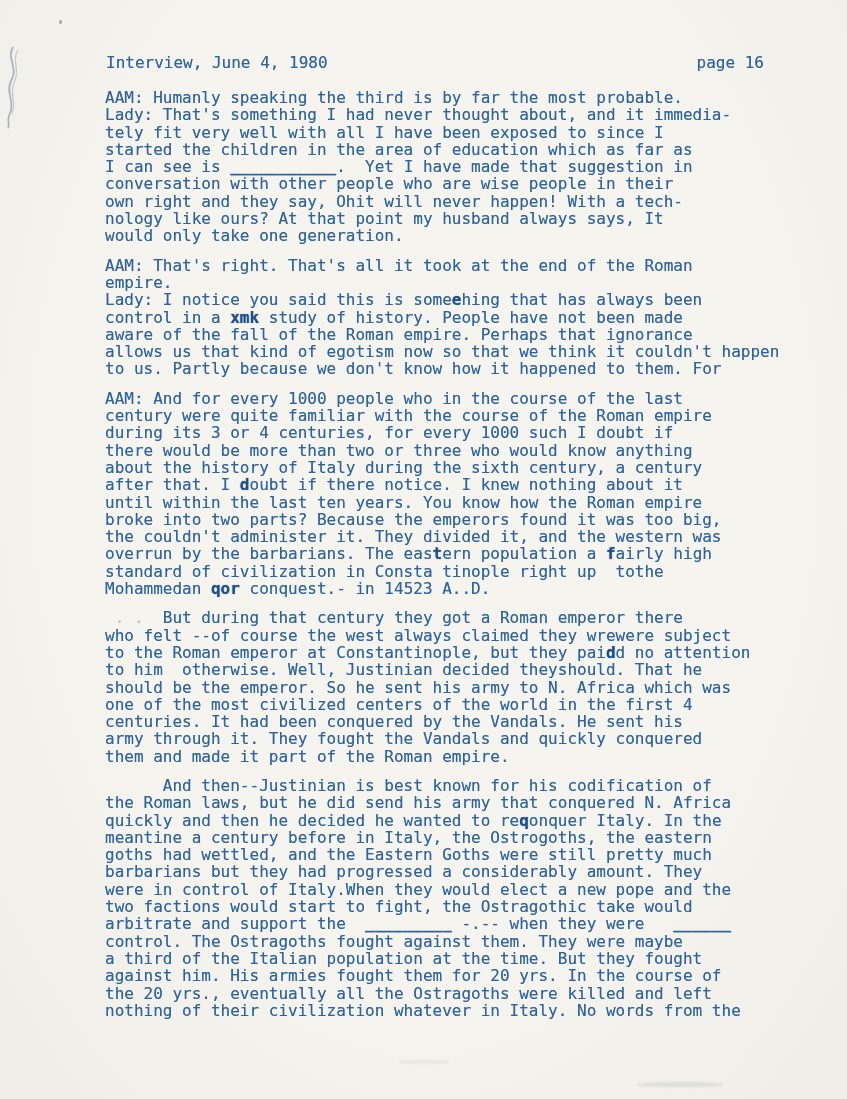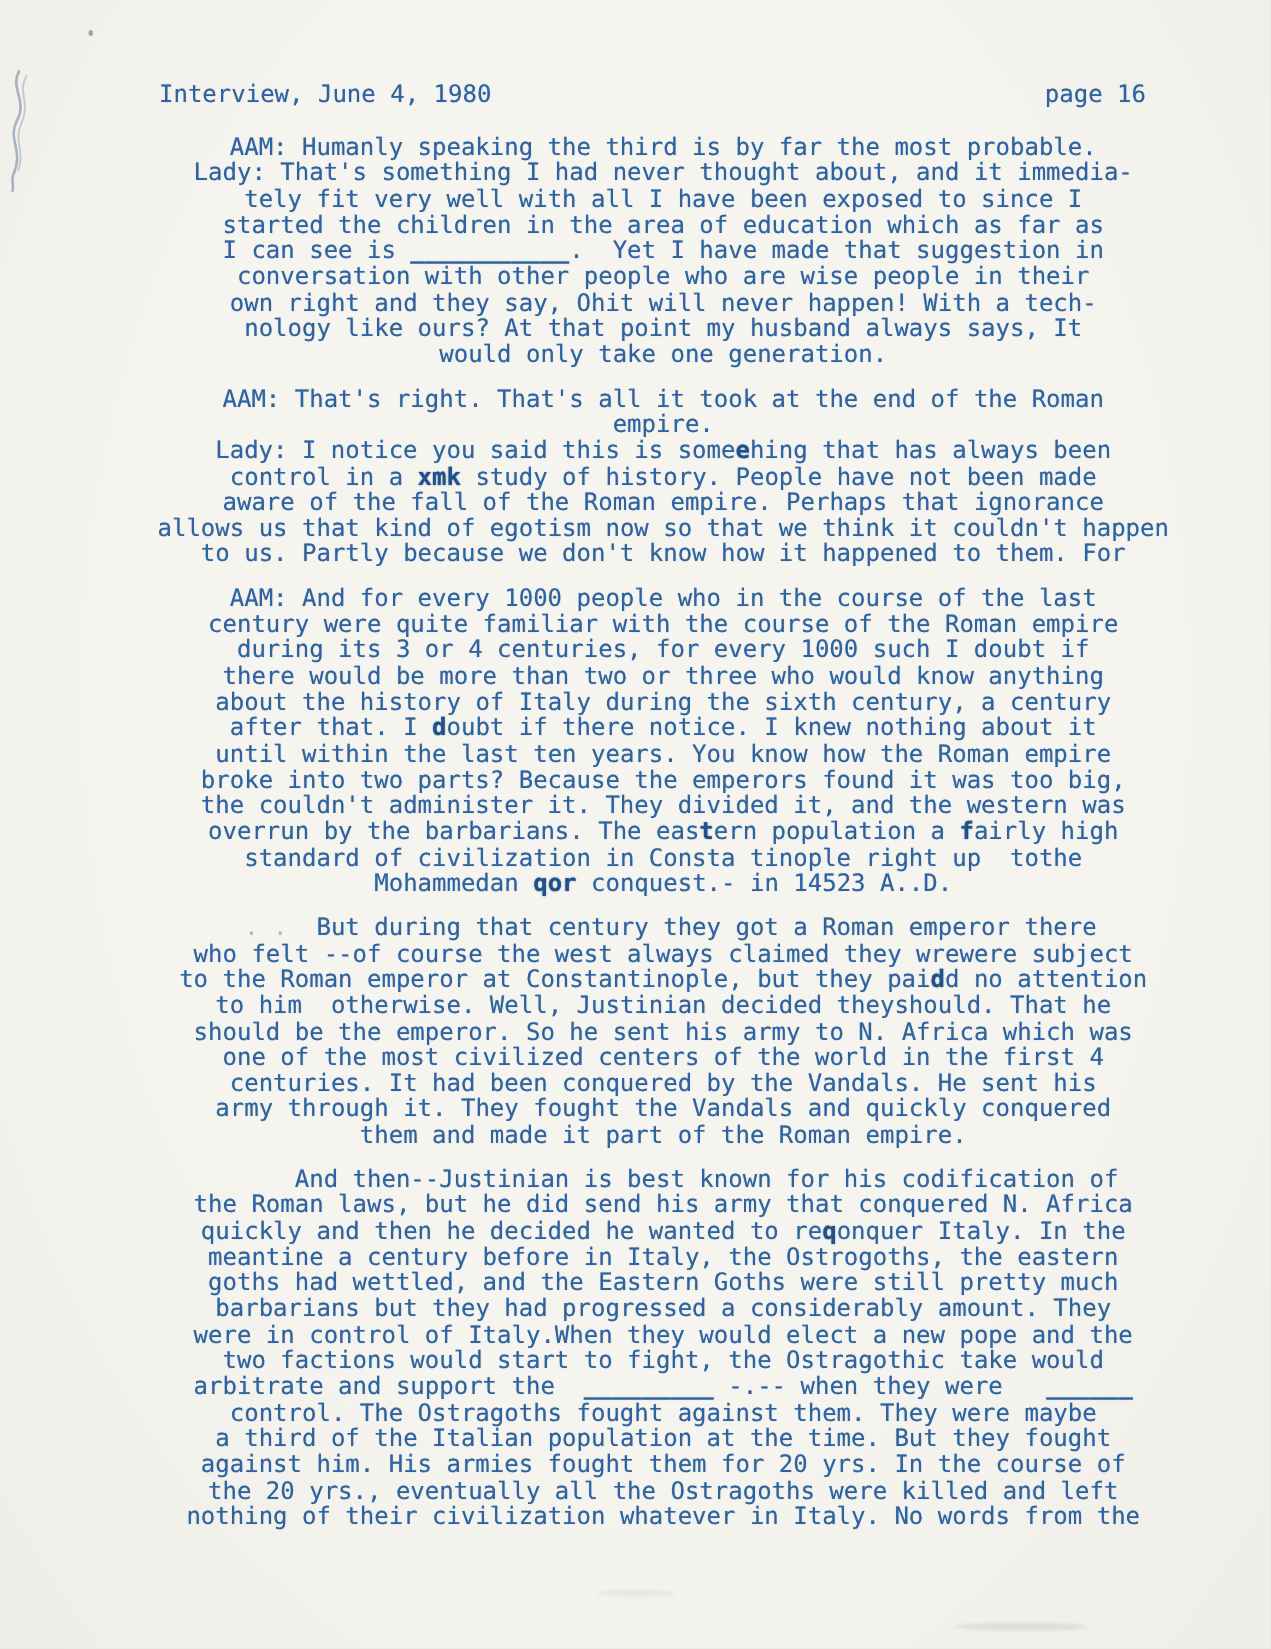--- a/index.html
+++ b/index.html
@@ -10,21 +10,21 @@
     font-family:"DejaVu Sans Mono","Liberation Mono",monospace;
     color:#2e639f;
     font-size:16px;line-height:17.3px;
     text-shadow:0 0 0.6px rgba(46,99,159,0.55);
   }
   .header{
     position:absolute;left:106px;top:54px;width:658px;
     display:flex;justify-content:space-between;
   }
   .page-body{position:absolute;left:105px;top:89px;}
-  .para{margin:0 0 12px 0;text-align:center;}
+  .para{margin:0 0 12px 0;}
   .line{white-space:pre;height:17.3px;}
   .o{font-weight:bold;color:#1f518b;text-shadow:0 0 1px rgba(31,81,139,0.85);}
   .b{font-weight:bold;letter-spacing:0;margin-top:16px;}
   .f{color:rgba(46,99,159,0.38);text-shadow:none;}
   .squiggle{position:absolute;left:2px;top:42px;}
   .dot-mark{position:absolute;left:59px;top:20px;width:3px;height:4px;
     background:rgba(90,105,125,0.55);border-radius:50%;}
   .smudge-a{position:absolute;left:636px;top:1082px;width:88px;height:5px;
     background:rgba(120,128,140,0.16);border-radius:50%;filter:blur(1px);}
   .smudge-b{position:absolute;left:398px;top:1060px;width:52px;height:4px;

